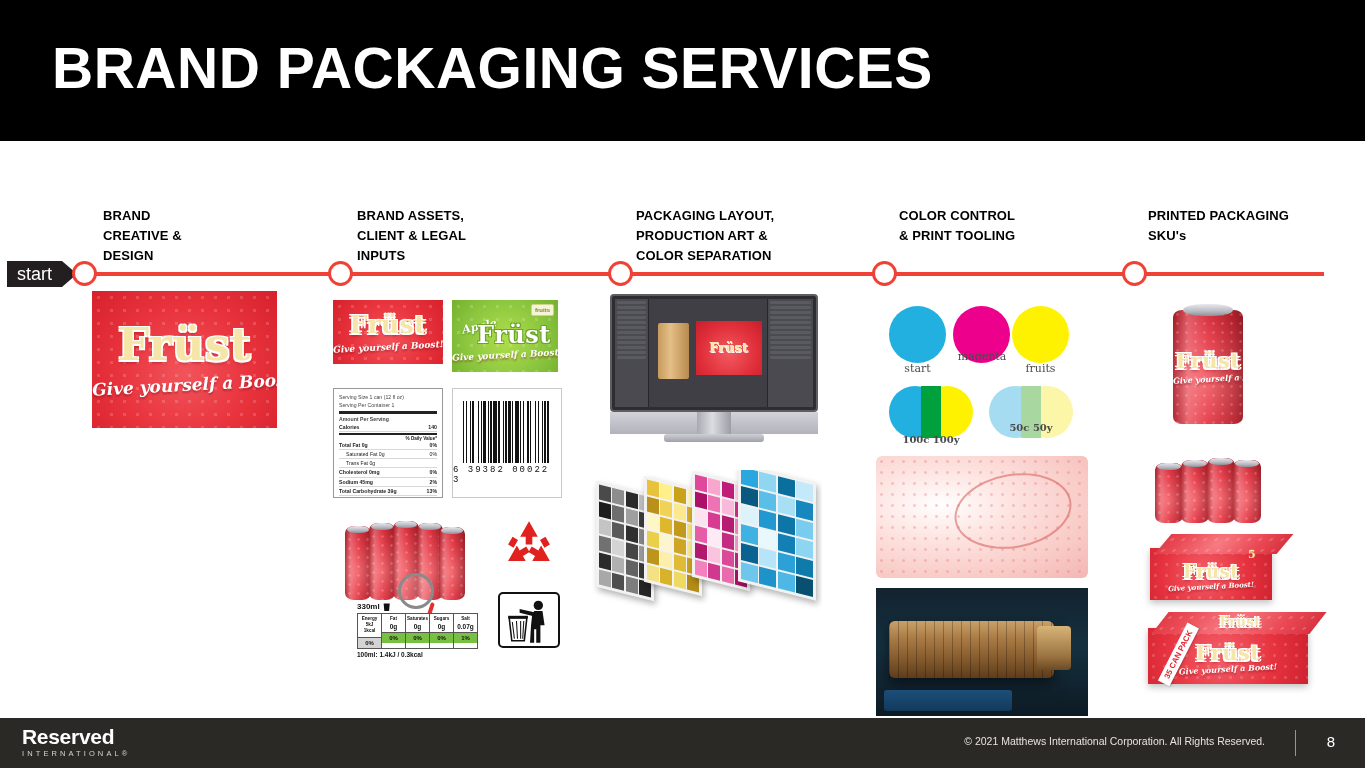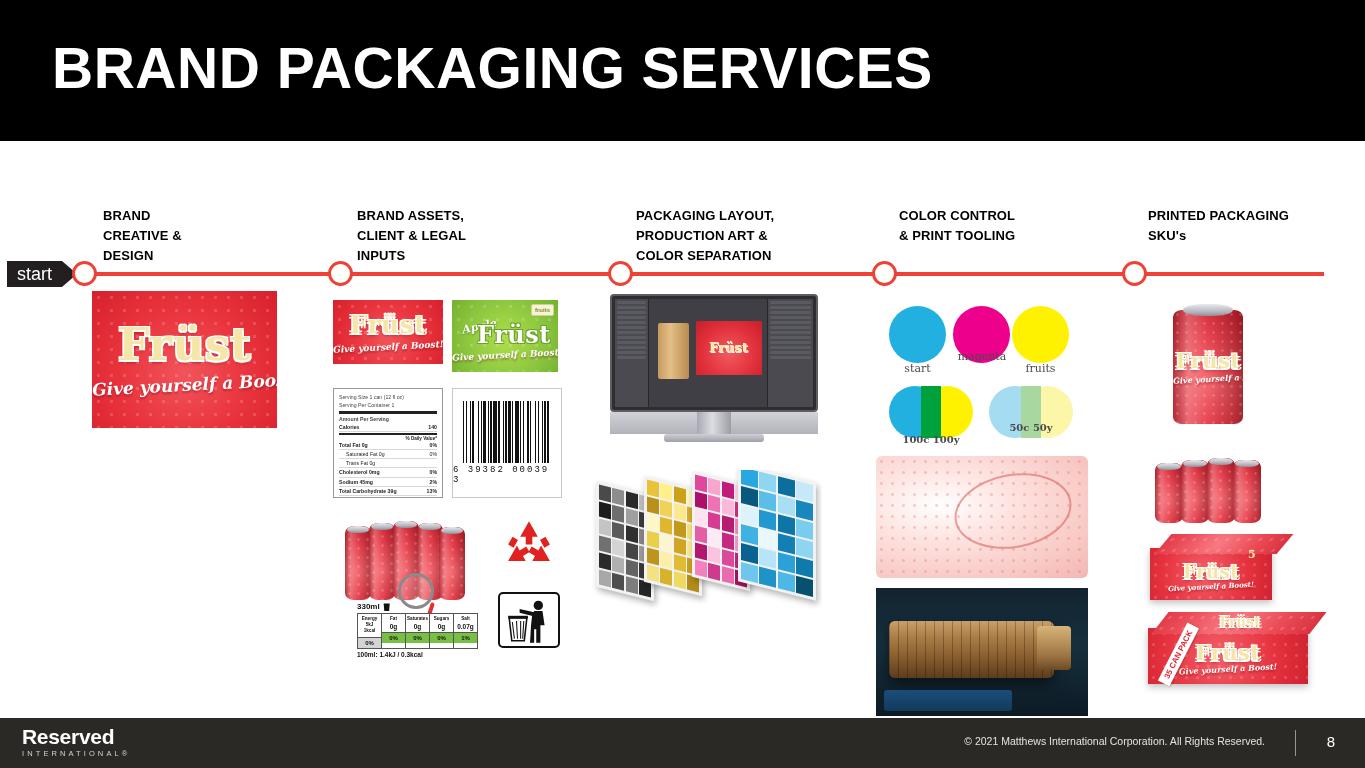--- a/index.html
+++ b/index.html
@@ -593,21 +593,21 @@
       <i style="width: 2px; background: rgb(255, 255, 255);"></i>
       <i style="width: 1px; background: rgb(17, 17, 17);"></i>
       <i style="width: 3px; background: rgb(255, 255, 255);"></i>
       <i style="width: 1px; background: rgb(17, 17, 17);"></i>
       <i style="width: 1px; background: rgb(255, 255, 255);"></i>
       <i style="width: 2px; background: rgb(17, 17, 17);"></i>
       <i style="width: 1px; background: rgb(255, 255, 255);"></i>
       <i style="width: 2px; background: rgb(17, 17, 17);"></i>
       <i style="width: 3px; background: rgb(255, 255, 255);"></i>
     </div>
-  <div class="barcode-digits">6  39382 00039  3</div>
+  <div class="barcode-digits">6  39382 00022  3</div>
 </div>
 
 <div class="cans-group" style="left:345px; top:518px; width:120px; height:85px;">
   <div class="can" style="left:0;   top:8px;  width:26px; height:74px;">
     <div class="can-top" style="top:0; width:22px; height:7px;"></div>
   </div>
   <div class="can" style="left:24px; top:5px; width:26px; height:77px;">
     <div class="can-top" style="top:0; width:22px; height:7px;"></div>
   </div>
   <div class="can" style="left:48px; top:3px; width:26px; height:79px;">

